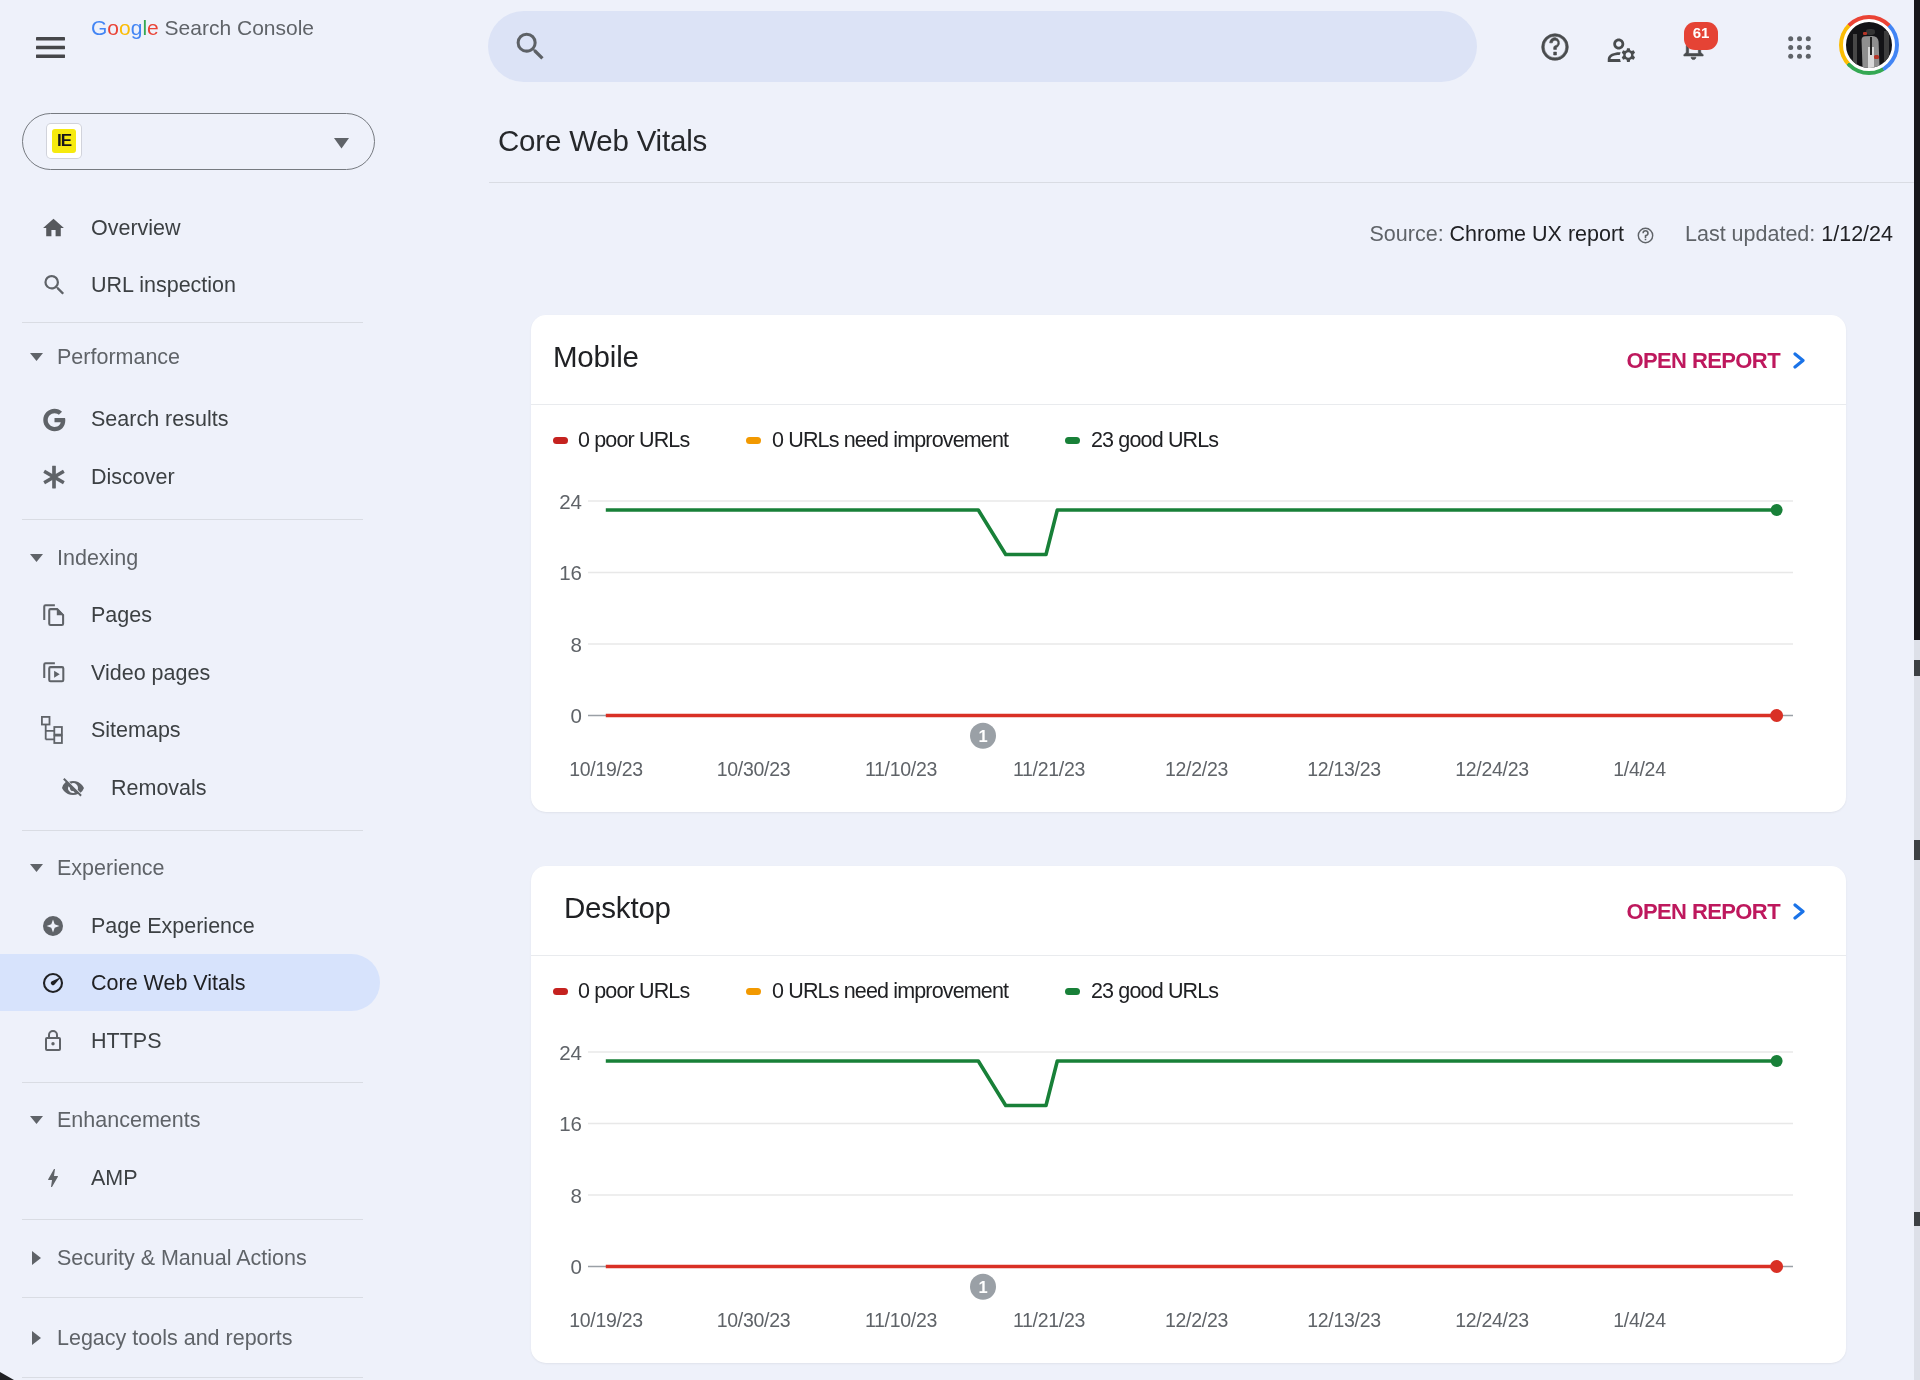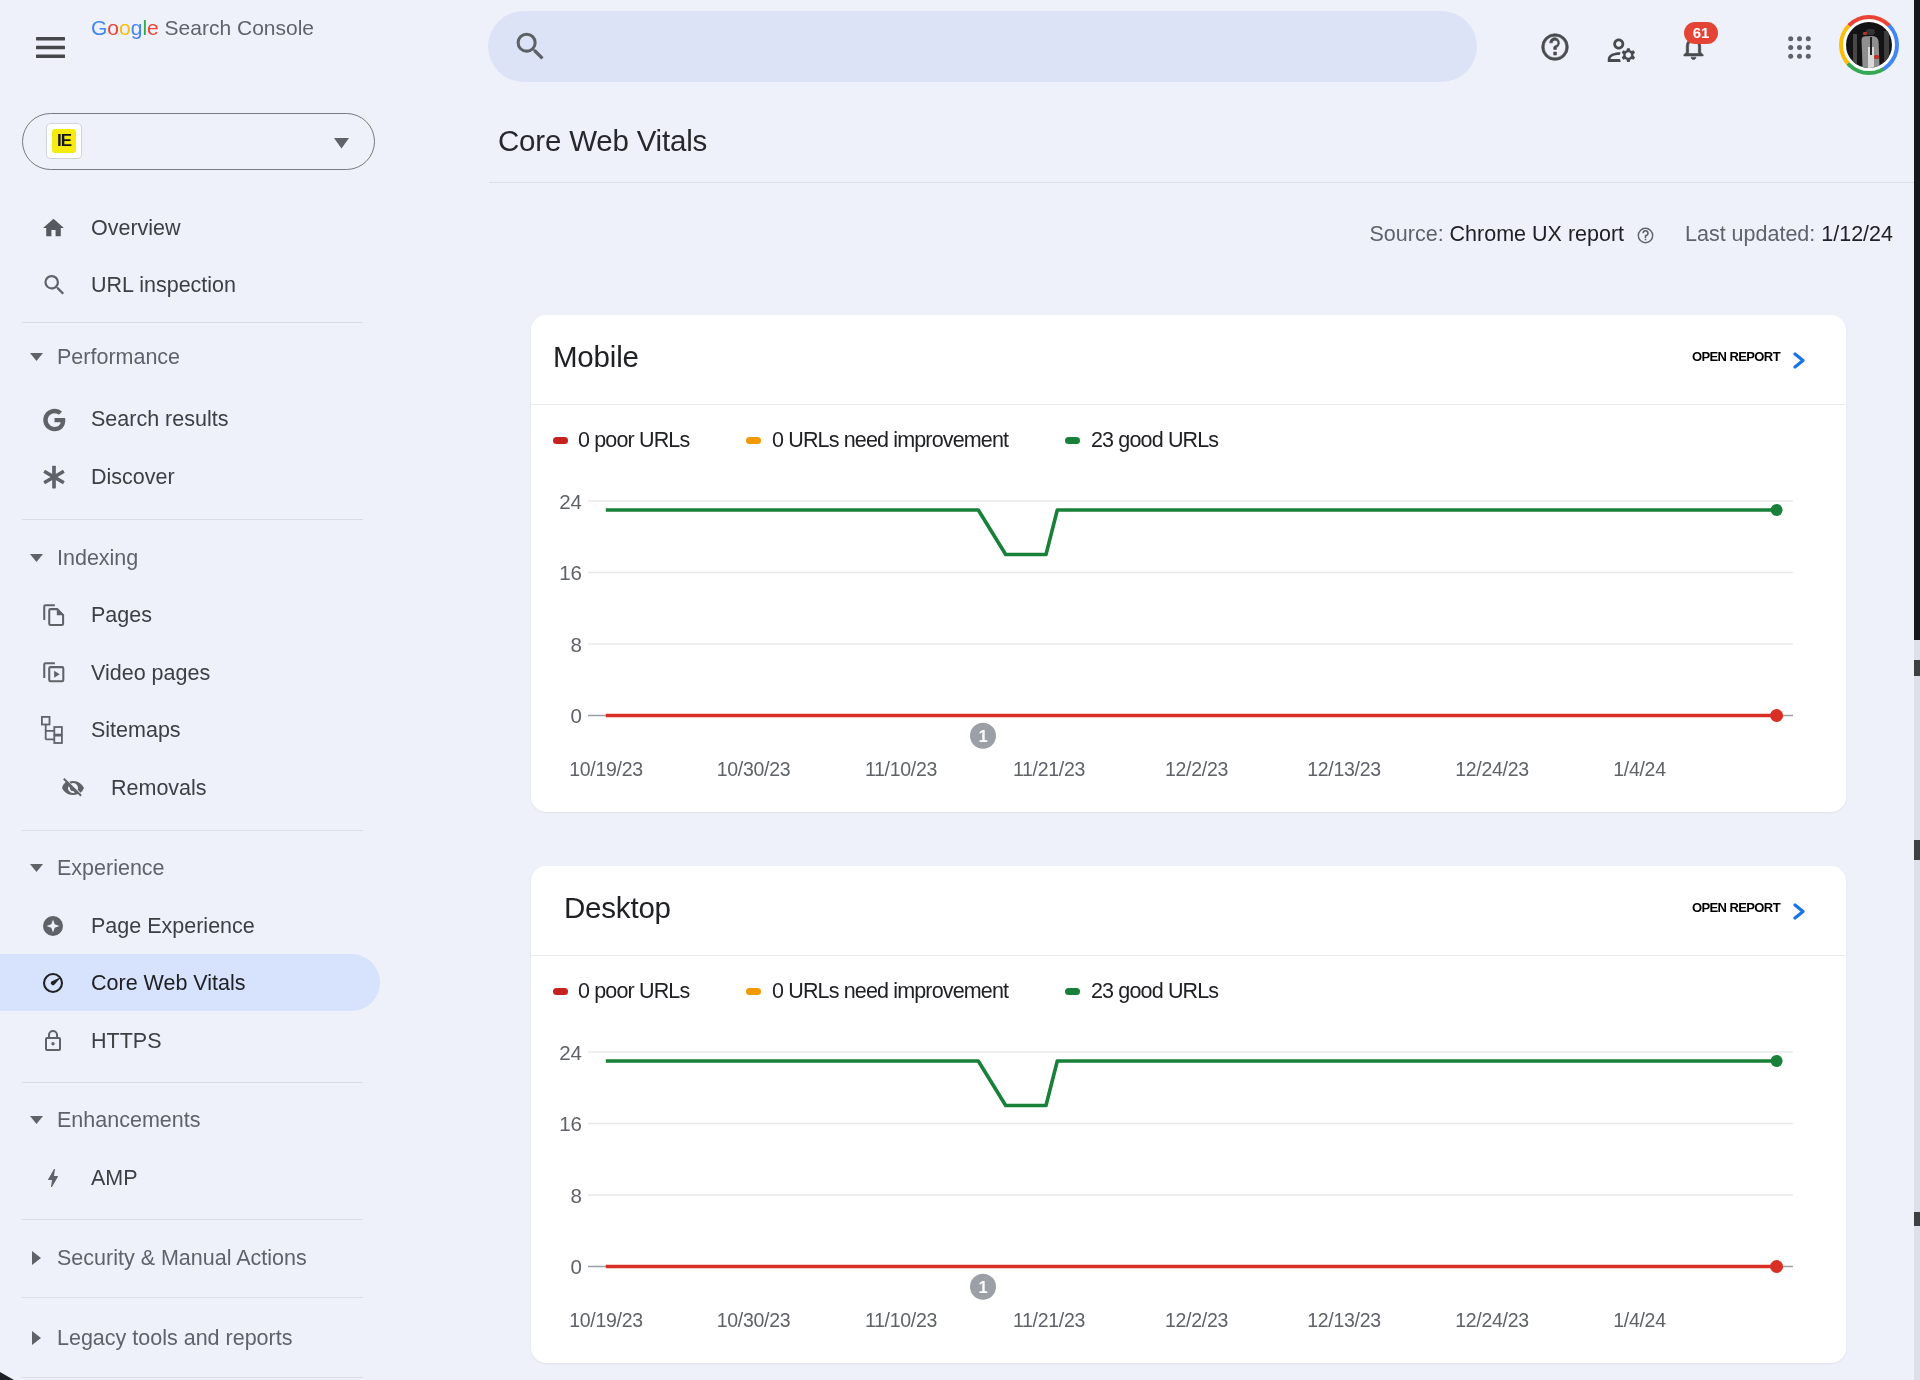--- a/index.html
+++ b/index.html
@@ -19,21 +19,21 @@
   .navrow .tx { position:absolute; left:91px; top:50%; transform:translateY(-50%); font-size:21.5px; color:#3c4043; white-space:nowrap; }
   .navhead .tx { left:57px; color:#5f6368; }
   .navhead .tri { position:absolute; left:30px; top:50%; transform:translateY(-50%); }
   .navdiv { position:absolute; left:22px; width:341px; height:1px; background:#d9dce3; }
   #selpill { left:0; top:954px; width:380px; height:57px; background:#d7e3fc; border-radius:0 28.5px 28.5px 0; }
   
   #pagetitle { left:498px; top:126px; font-size:29.5px; line-height:1; color:#26282b; letter-spacing:-0.2px; }
   #titlediv { left:489px; top:182px; width:1431px; height:1px; background:#d9dce3; }
   #sourceline { right:27px; top:222px; font-size:21.5px; color:#5f6368; white-space:nowrap; text-align:right; }
   .card { position:absolute; left:531px; width:1315px; height:497px; background:#fff; border-radius:15px; box-shadow:0 1px 2px rgba(60,64,67,.08); }
-  .card .openrep { position:absolute; right:66px; font-size:13px; line-height:1; font-weight:bold; color:#000000; letter-spacing:-0.6px; }
+  .card .openrep { position:absolute; right:66px; font-size:22px; line-height:1; font-weight:bold; color:#be185d; letter-spacing:-0.6px; }
   .card .cdiv { position:absolute; left:0; top:89px; width:100%; height:1px; background:#e9ebee; }
   .dash { position:absolute; top:122px; width:15px; height:7px; border-radius:3.5px; }
   .ltx { position:absolute; top:114px; font-size:21.5px; line-height:1.1; color:#202124; white-space:nowrap; letter-spacing:-0.85px; }
 </style>
 </head>
 <body>
 
 <svg class="abs" id="burger" style="left:36px; top:37px;" width="29" height="21" viewBox="0 0 29 21">
   <g fill="#46474a">
       <rect y="0" width="29" height="3.4" rx="0.4"></rect>
@@ -60,21 +60,21 @@
 
 <svg class="abs" style="left:1539px; top:31px;" width="32" height="32" viewBox="0 0 24 24">
     <path fill="#494c4e" stroke="#494c4e" stroke-width="0.45" d="M12 2a10 10 0 1 0 0 20 10 10 0 0 0 0-20zm0 18.1A8.1 8.1 0 1 1 20.1 12 8.11 8.11 0 0 1 12 20.1zM11 15.8h2.1V18H11zm1.05-10.9a4.05 4.05 0 0 0-4.05 4h2a2.05 2.05 0 1 1 2.5 2c-.6.14-1.5.66-1.5 1.6v1.3h2.1v-.9c0-.6.5-.86 1.2-1.3a4.05 4.05 0 0 0-2.25-6.7z"></path>
   </svg>
 <svg class="abs" style="left:1605px; top:33px;" width="33" height="33" viewBox="0 0 24 24">
     <path fill="#494c4e" d="M10 12c2.21 0 4-1.79 4-4s-1.79-4-4-4-4 1.79-4 4 1.79 4 4 4zm0-6c1.1 0 2 .9 2 2s-.9 2-2 2-2-.9-2-2 .9-2 2-2zm-6 12.98C4.01 16.99 7.33 16 10 16c.21 0 .43.01.64.02.18-.69.46-1.33.83-1.91-.48-.07-.97-.11-1.47-.11-2.97 0-8 1.49-8 4.98V21h9.5c-.28-.63-.47-1.31-.54-2.02H4v-.02zM20.75 16c0-.22-.03-.42-.06-.63l1.14-1.01-1-1.73-1.45.49c-.32-.27-.68-.48-1.08-.63L18 11h-2l-.3 1.49c-.4.15-.76.36-1.08.63l-1.45-.49-1 1.73 1.14 1.01c-.03.21-.06.41-.06.63s.03.42.06.63l-1.14 1.01 1 1.73 1.45-.49c.32.27.68.48 1.08.63L16 21h2l.3-1.49c.4-.15.76-.36 1.08-.63l1.45.49 1-1.73-1.14-1.01c.03-.21.06-.41.06-.63zM17 18c-1.1 0-2-.9-2-2s.9-2 2-2 2 .9 2 2-.9 2-2 2z"></path>
   </svg>
 <svg class="abs" style="left:1679px; top:33px;" width="29" height="29" viewBox="0 0 24 24">
     <path fill="#494c4e" stroke="#494c4e" stroke-width="0.5" d="M12 22c1.1 0 2-.9 2-2h-4c0 1.1.9 2 2 2zm6-6v-5c0-3.07-1.63-5.64-4.5-6.32V4c0-.83-.67-1.5-1.5-1.5S10.5 3.17 10.5 4v.68C7.64 5.36 6 7.92 6 11v5l-2 2v1h16v-1l-2-2zm-2 1H8v-6c0-2.48 1.51-4.5 4-4.5s4 2.02 4 4.5v6z"></path>
   </svg>
-<div class="abs" style="left:1684px; top:22px; width:34px; height:22px; background:#e54335; border-radius:11px; color:#fff; font-size:15px; font-weight:bold; text-align:center; line-height:22px;">61</div>
+<div class="abs" style="left:1684px; top:22px; width:34px; height:28px; background:#e54335; border-radius:11px; color:#fff; font-size:15px; font-weight:bold; text-align:center; line-height:22px;">61</div>
 <svg class="abs" style="left:1788px; top:36px;" width="23" height="23" viewBox="0 0 23 23">
     <g fill="#5f6368">
       <circle cx="2.7" cy="2.7" r="2.5"></circle>
       <circle cx="11.5" cy="2.7" r="2.5"></circle>
       <circle cx="20.3" cy="2.7" r="2.5"></circle>
       <circle cx="2.7" cy="11.5" r="2.5"></circle>
       <circle cx="11.5" cy="11.5" r="2.5"></circle>
       <circle cx="20.3" cy="11.5" r="2.5"></circle>
       <circle cx="2.7" cy="20.3" r="2.5"></circle>
       <circle cx="11.5" cy="20.3" r="2.5"></circle>

